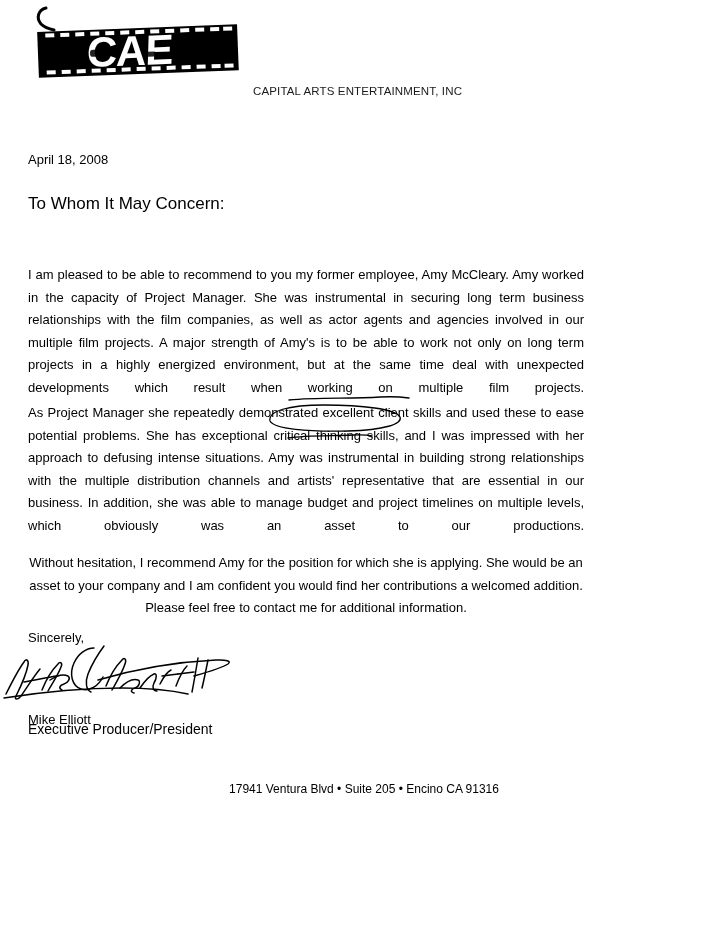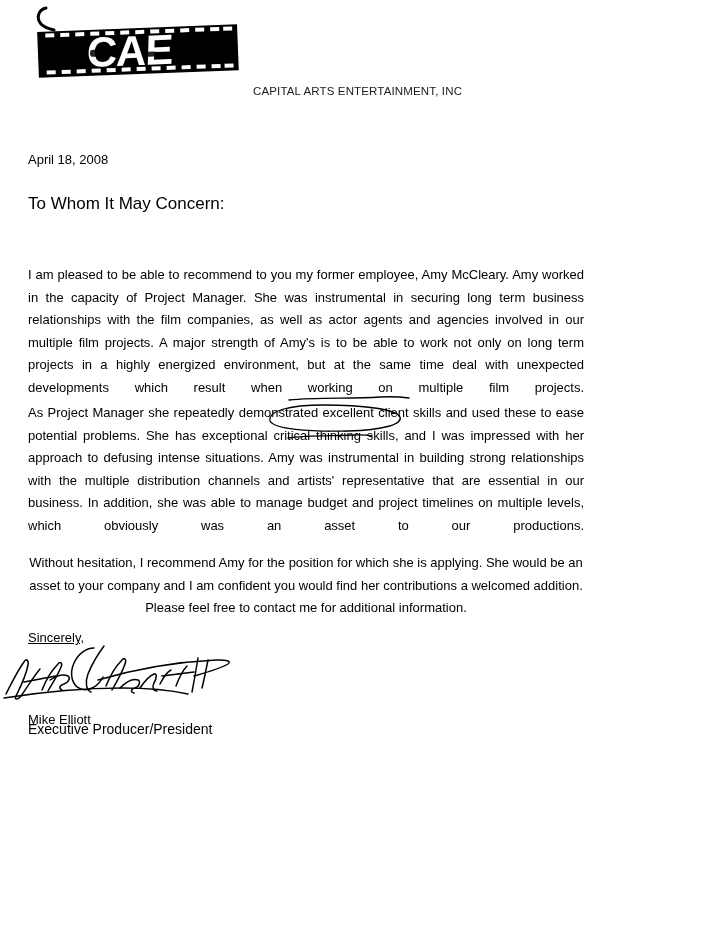--- a/index.html
+++ b/index.html
@@ -95,21 +95,20 @@
     width: 100%;
   }
 
   
   .closing {
     position: absolute;
     left: 0;
     top: 630px;
     font-size: 13px;
     white-space: nowrap;
-    text-decoration: underline;
   }
   .signer-name {
     position: absolute;
     left: 0;
     top: 712px;
     font-size: 13px;
     white-space: nowrap;
   }
   .signer-title {
     position: absolute;
@@ -278,14 +277,15 @@
                C46 30 12 27 8 19 Z" fill="none" stroke="#000" stroke-width="1.3" stroke-linecap="round"></path>
     </svg>
   </div>
 
   <div class="annot annot-underline">
     <svg viewBox="0 0 86 10" xmlns="http://www.w3.org/2000/svg" aria-label="Underline beneath instrumental">
       <path d="M1 5 C20 2 46 3 66 2 C74 1.6 81 2 85 3" fill="none" stroke="#000" stroke-width="1.3" stroke-linecap="round"></path>
     </svg>
   </div>
 
+  <div class="footer">17941 Ventura Blvd •  Suite 205 • Encino CA 91316</div>
 
 </div>
 
 </body></html>

